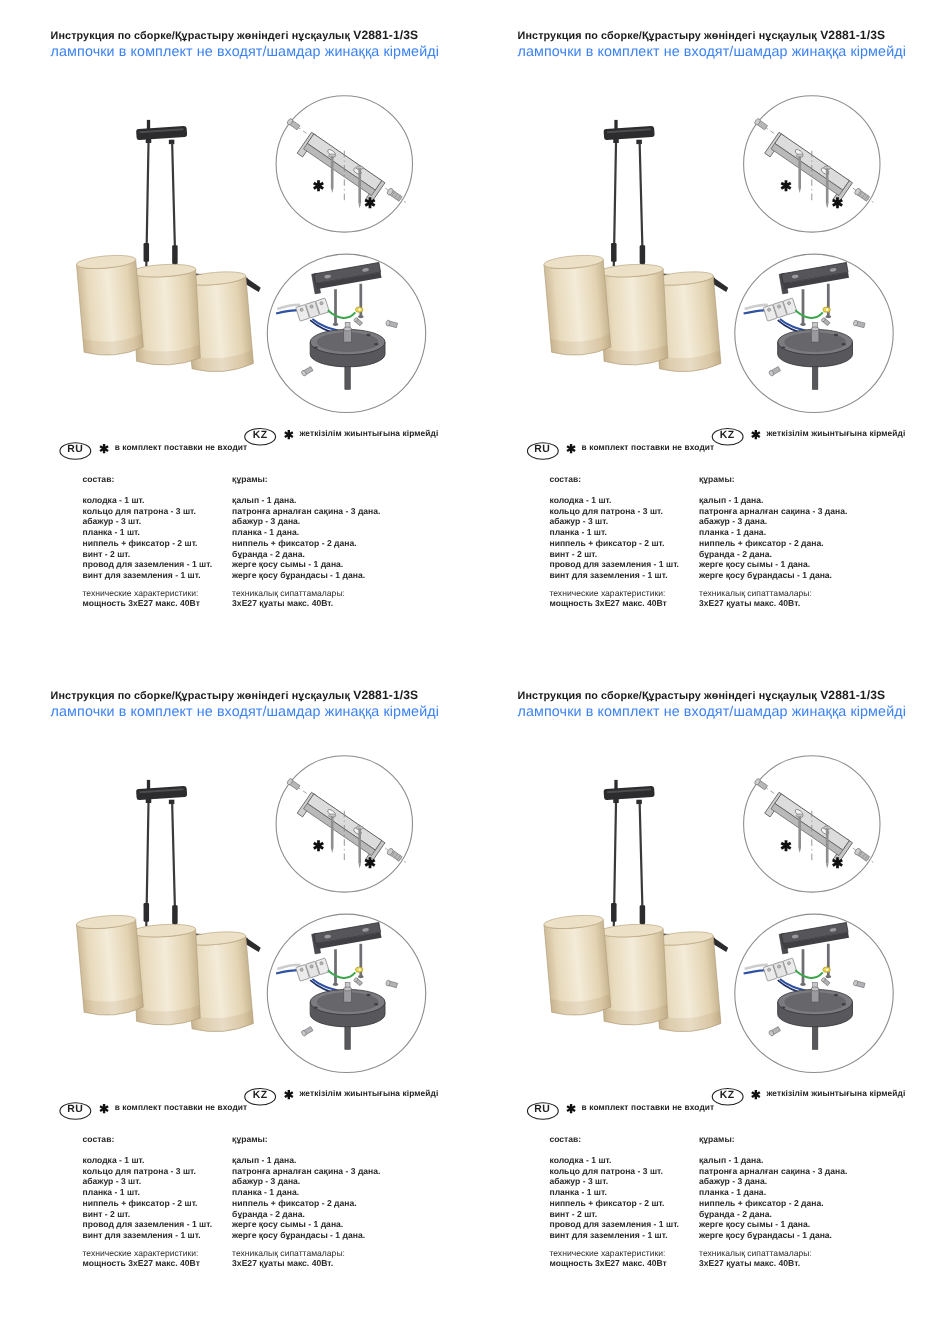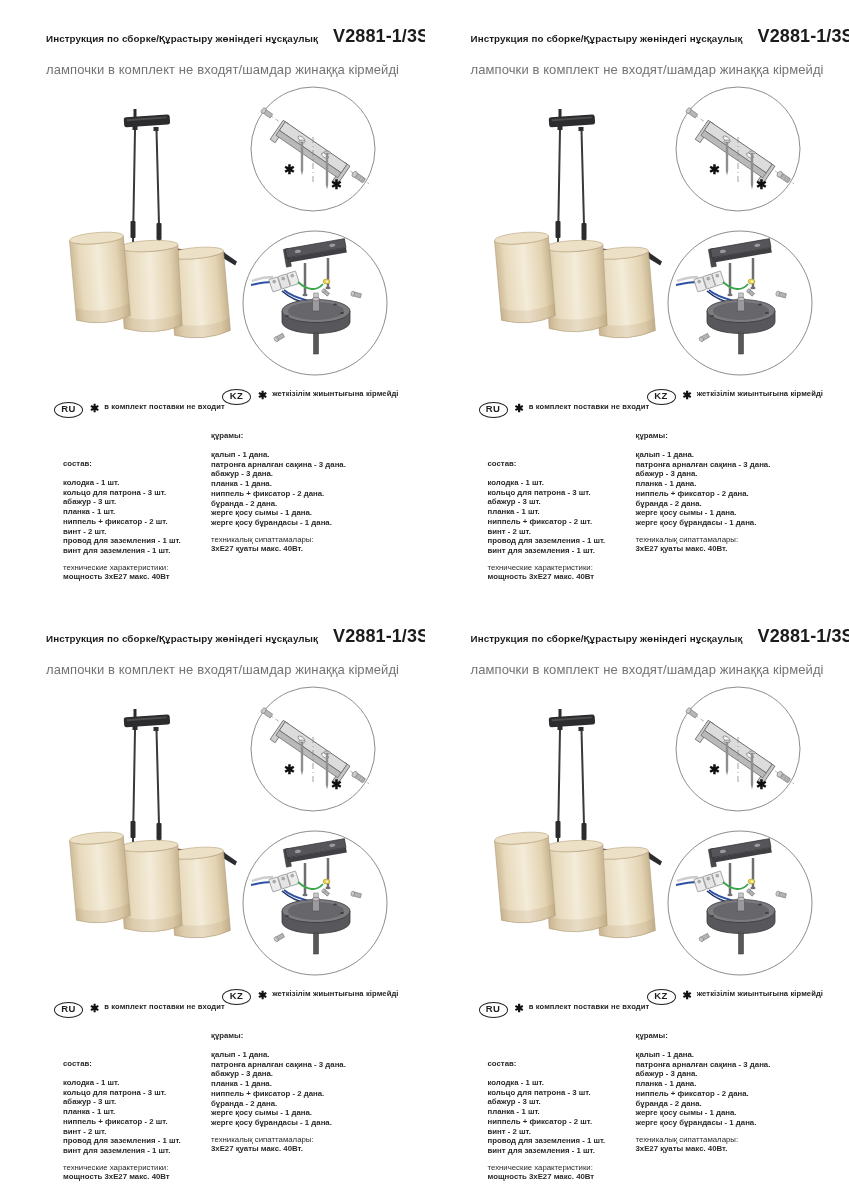--- a/index.html
+++ b/index.html
@@ -2,34 +2,34 @@
 <html><head>
 <meta charset="utf-8">
 <style>
   html,body{margin:0;padding:0;background:#ffffff;}
   body{width:849px;height:1200px;font-family:"Liberation Sans",sans-serif;-webkit-font-smoothing:antialiased;}
   .page{display:grid;grid-template-columns:424.5px 424.5px;grid-template-rows:600px 600px;width:849px;height:1200px;background:#fff;}
   .quadrant{position:relative;width:424.5px;height:600px;overflow:hidden;background:#fff;}
 
   .titles{position:absolute;left:46px;top:26px;white-space:nowrap;}
   .title{font-size:9.8px;font-weight:bold;color:#1b1b1b;letter-spacing:0.1px;}
-  .title .model{font-size:18px;margin-left:15px;}
-  .subtitle{font-size:13px;color:#737373;margin-top:15px;letter-spacing:0.1px;}
+  .title .model{font-size:11px;margin-left:3px;}
+  .subtitle{font-size:13px;color:#3b82f6;margin-top:1px;letter-spacing:0.1px;}
 
   .illustration{position:absolute;left:40px;top:85px;}
 
   .badge-row{position:absolute;display:flex;align-items:flex-start;}
   .badge-row.ru{left:54px;top:402px;}
   .badge-row.kz{left:222px;top:389px;}
   .oval-badge{display:inline-block;box-sizing:border-box;width:29px;height:16px;border:1.6px solid #1f1f1f;border-radius:50%;font-size:9.5px;font-weight:bold;color:#1f1f1f;text-align:center;line-height:12.5px;letter-spacing:0.4px;}
   .note-star{font-size:11px;font-weight:bold;color:#111;margin:0 5px 0 7px;}
   .note-text{font-size:7.6px;font-weight:bold;color:#242424;letter-spacing:0.1px;}
 
   .col{position:absolute;top:431px;color:#2a2a2a;}
-  .col.ru{left:63px;width:158px;margin-top:28px;}
+  .col.ru{left:75px;width:158px;}
   .col.kz{left:211px;width:202px;}
   .col-h{font-size:7.8px;font-weight:bold;margin-bottom:10px;}
   .item{font-size:7.8px;font-weight:bold;line-height:9.7px;}
   .spec-h{font-size:7.8px;font-weight:normal;margin-top:7px;line-height:9.7px;}
 
   
   .metal{fill:#2c2c2e;}
   .rod{stroke:#39393b;stroke-width:2;}
   .cring{fill:none;stroke:#8d8d8d;stroke-width:1;}
   .axis{stroke:#9a9a9a;stroke-width:0.8;stroke-dasharray:4 3;}

